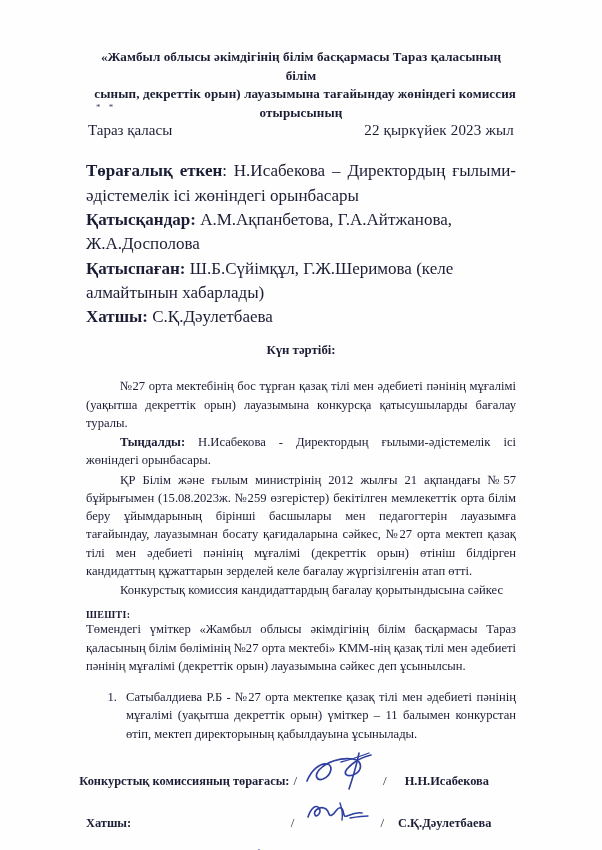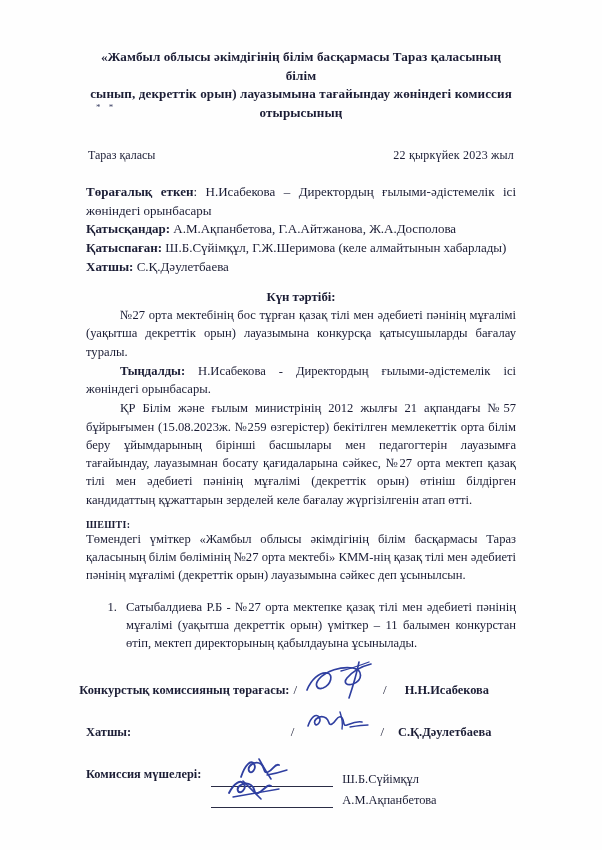--- a/index.html
+++ b/index.html
@@ -36,21 +36,21 @@
     margin-top: 48px;
     text-align: center;
     font-weight: bold;
     font-size: 13.1px;
     line-height: 1.42;
     letter-spacing: 0.1px;
   }
   .title-line { display: block; }
   .title-line.l1 { text-align: center; }
   .title-line.l2 { text-align: center; }
-  .title-line.l3 { text-align: center; }
+  .title-line.l3 { text-align: right; }
   .title-line.l4 { text-align: center; }
   .doc-number {
     display: block;
     text-align: center;
     font-weight: bold;
     font-size: 14.4px;
     letter-spacing: 0.4px;
     margin-top: 1px;
   }
   .stray-marks {
@@ -62,46 +62,45 @@
     letter-spacing: 3px;
     line-height: 1;
     user-select: none;
   }
 
   
   .citydate {
     display: flex;
     justify-content: space-between;
     align-items: baseline;
-    margin-top: 26px;
-    font-size: 12px;
+    font-size: 15px;
   }
   .citydate .city { padding-left: 2px; }
   .citydate .date { padding-right: 2px; letter-spacing: 0.2px; }
 
   
   .attendees {
     margin-top: 20px;
-    font-size: 13px;
+    font-size: 17px;
     line-height: 1.43;
   }
   .attendees p { margin: 0; }
   .attendees .just {
     text-align: justify;
     text-align-last: left;
   }
   .lbl { font-weight: bold; }
 
   
   .section-center {
     text-align: center;
     font-weight: bold;
     font-size: 12.8px;
     margin-top: 14px;
-    margin-bottom: 1px;
+    margin-bottom: 19px;
   }
   .para {
     font-size: 12.6px;
     line-height: 1.45;
     text-align: justify;
     text-align-last: left;
     margin: 0;
     text-indent: 34px;
   }
   .para + .para { margin-top: 1px; }
@@ -228,20 +227,21 @@
       <p><span class="lbl">Қатыспаған:</span><span> Ш.Б.Сүйімқұл, Г.Ж.Шеримова (келе алмайтынын хабарлады)</span></p>
       <p><span class="lbl">Хатшы:</span><span> С.Қ.Дәулетбаева</span></p>
     </div>
 
     <div class="section-center">Күн тәртібі:</div>
     <p class="para">№27  орта  мектебінің  бос  тұрған  қазақ  тілі  мен  әдебиеті  пәнінің  мұғалімі   (уақытша декреттік орын) лауазымына конкурсқа  қатысушыларды  бағалау  туралы.</p>
 
     <p class="para"><span class="lbl">Тыңдалды:</span><span> Н.Исабекова - Директордың  ғылыми-әдістемелік  ісі жөніндегі орынбасары.</span></p>
 
     <p class="para">ҚР Білім және ғылым министрінің  2012 жылғы 21 ақпандағы №57 бұйрығымен (15.08.2023ж. №259 өзгерістер) бекітілген мемлекеттік орта білім беру ұйымдарының бірінші басшылары мен педагогтерін лауазымға тағайындау, лауазымнан босату қағидаларына сәйкес, №27 орта мектеп қазақ тілі мен әдебиеті пәнінің мұғалімі   (декреттік орын)  өтініш білдірген кандидаттың құжаттарын зерделей келе бағалау жүргізілгенін атап өтті.</p>
+    <p class="para">Конкурстық комиссия кандидаттардың бағалау қорытындысына сәйкес</p>
 
     <div class="heading-left">ШЕШТІ:</div>
     <p class="para noind">Төмендегі үміткер «Жамбыл облысы әкімдігінің білім басқармасы Тараз қаласының білім бөлімінің №27 орта мектебі» КММ-нің қазақ тілі мен әдебиеті пәнінің мұғалімі   (декреттік орын)  лауазымына сәйкес деп ұсынылсын.</p>
 
     <ol class="items">
       <li><span>Сатыбалдиева Р.Б - №27 орта мектепке қазақ тілі мен әдебиеті пәнінің мұғалімі (уақытша декреттік орын)  үміткер – </span><span class="score-underline2">11 балымен</span><span> конкурстан өтіп, мектеп директорының қабылдауына  ұсынылады.</span></li>
     </ol>
 
     <div class="sig-area">
 

